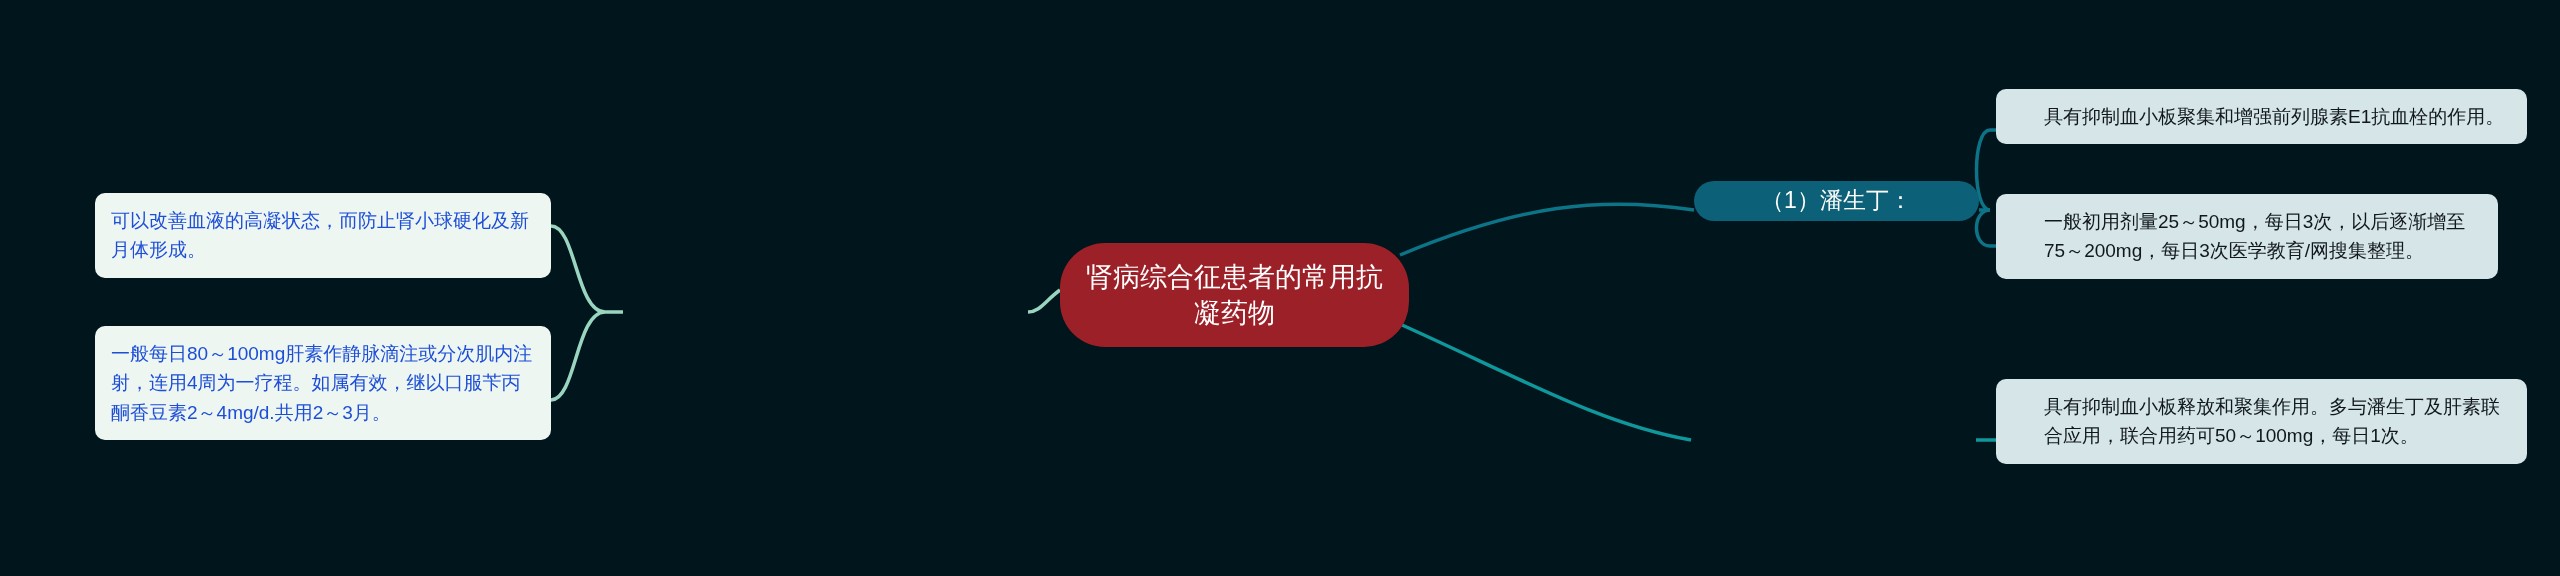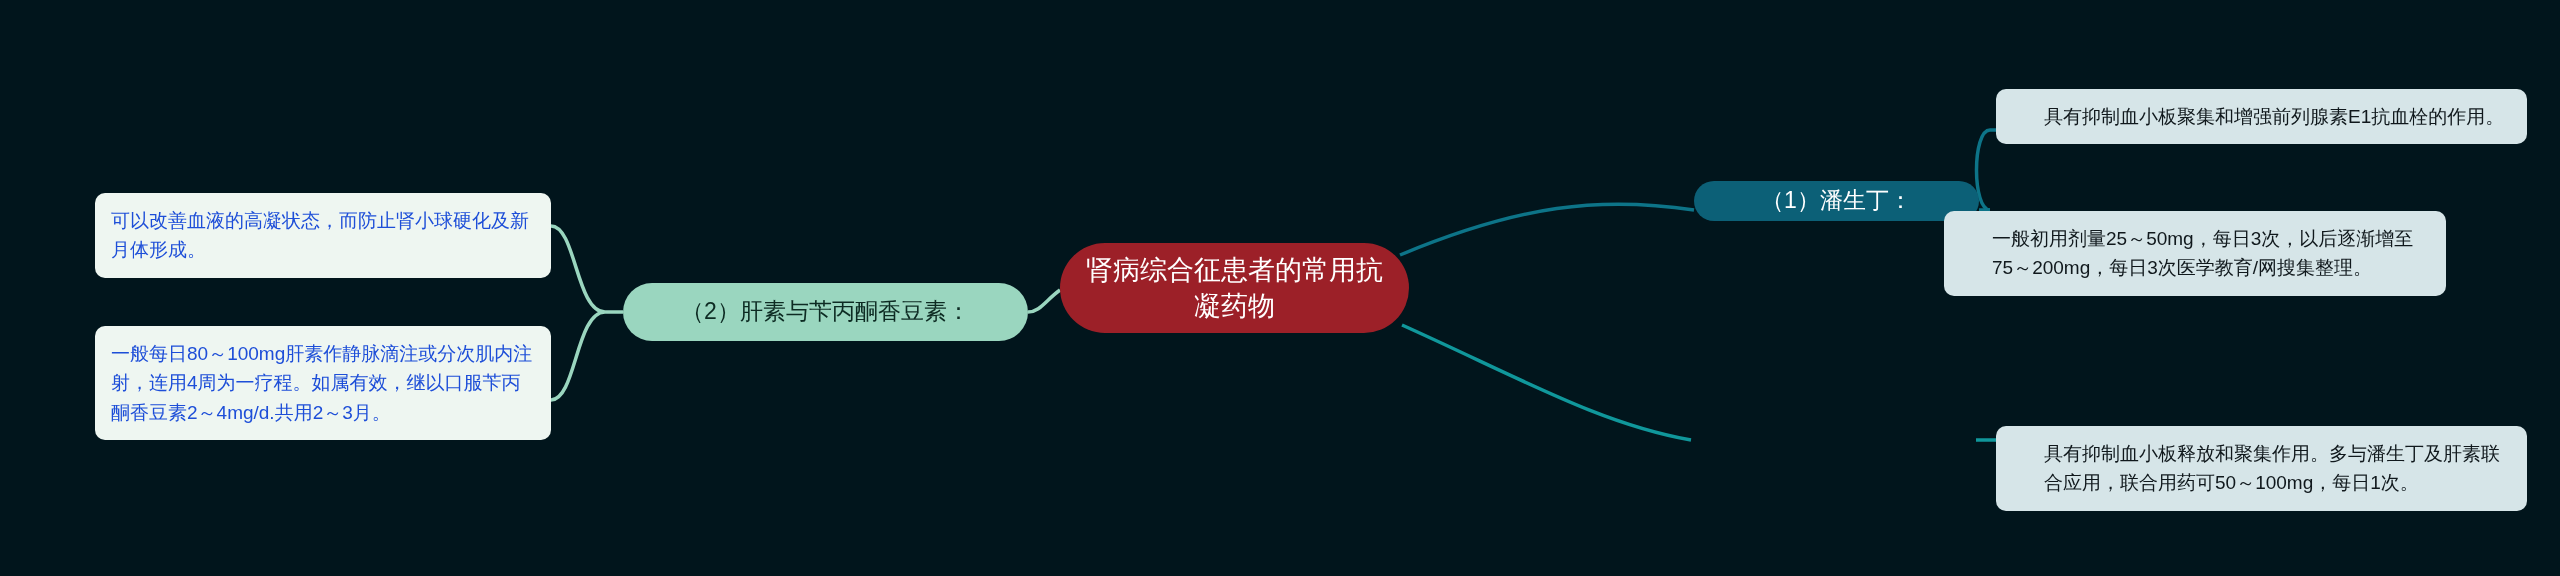--- a/index.html
+++ b/index.html
@@ -34,21 +34,21 @@
     display: flex;
     align-items: center;
     justify-content: center;
   }
 
   
   .root-node {
     left: 1060px;
     top: 243px;
     width: 349px;
-    height: 90px;
+    height: 104px;
     background: #9c2028;
     border-radius: 45px;
     color: #ffffff;
     font-size: 27px;
     line-height: 1.35;
     text-align: center;
     padding: 0 26px;
     font-weight: 400;
   }
 
@@ -102,22 +102,22 @@
     background: #eef6f1;
     color: #1d4ed8;
   }
   .leaf-right {
     background: #d6e5e8;
     color: #10181c;
     padding-left: 48px;
   }
 
   .leaf-r1 { left: 1996px; top:  89px; width: 531px; }
-  .leaf-r2 { left: 1944px; top: 194px; width: 502px; margin-top: 17px; }
-  .leaf-r3 { left: 1996px; top: 379px; width: 531px; margin-top: 47px; }
+  .leaf-r2 { left: 1996px; top: 194px; width: 502px; }
+  .leaf-r3 { left: 1996px; top: 379px; width: 531px; }
 
   .leaf-l1 { left:  95px; top: 193px; width: 456px; }
   .leaf-l2 { left:  95px; top: 326px; width: 456px; }
 </style>
 </head>
 <body>
 
 <div id="mindmap">
 
   <svg class="connectors" viewBox="0 0 2560 576" preserveAspectRatio="none">
@@ -142,21 +142,18 @@
   <div class="node root-node">
     <span>肾病综合征患者的常用抗凝药物</span>
   </div>
 
   <div class="node branch branch-1">
     <span>（1）潘生丁：</span>
   </div>
   <div class="leaf leaf-right leaf-r1">具有抑制血小板聚集和增强前列腺素E1抗血栓的作用。</div>
   <div class="leaf leaf-right leaf-r2">一般初用剂量25～50mg，每日3次，以后逐渐增至75～200mg，每日3次医学教育/网搜集整理。</div>
 
-  <div class="node branch branch-2">
-    <span>（2）肝素与苄丙酮香豆素：</span>
-  </div>
   <div class="leaf leaf-left leaf-l1">可以改善血液的高凝状态，而防止肾小球硬化及新月体形成。</div>
   <div class="leaf leaf-left leaf-l2">一般每日80～100mg肝素作静脉滴注或分次肌内注射，连用4周为一疗程。如属有效，继以口服苄丙酮香豆素2～4mg/d.共用2～3月。</div>
 
   <div class="leaf leaf-right leaf-r3">具有抑制血小板释放和聚集作用。多与潘生丁及肝素联合应用，联合用药可50～100mg，每日1次。</div>
 
 </div>
 
 </body></html>

